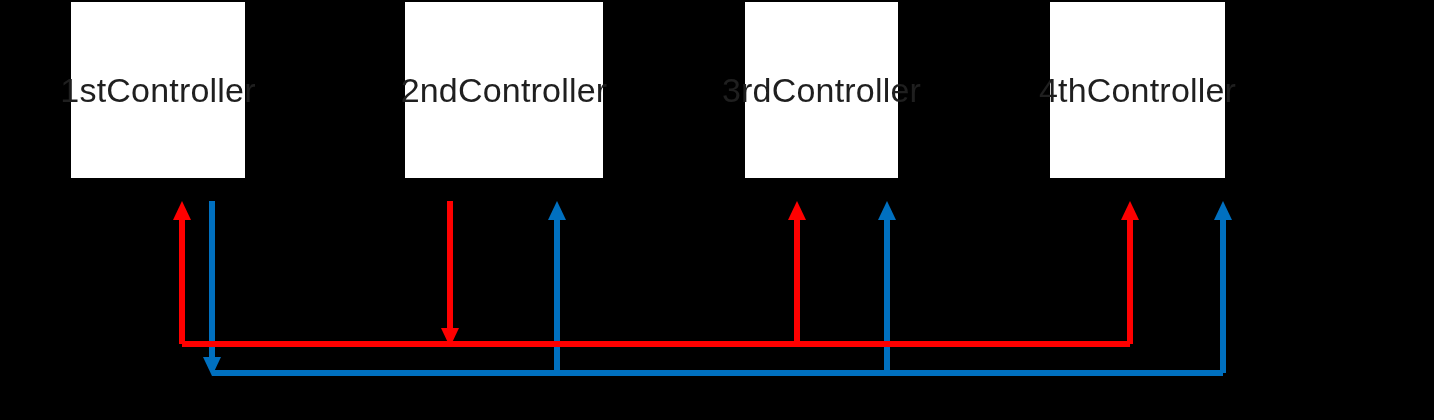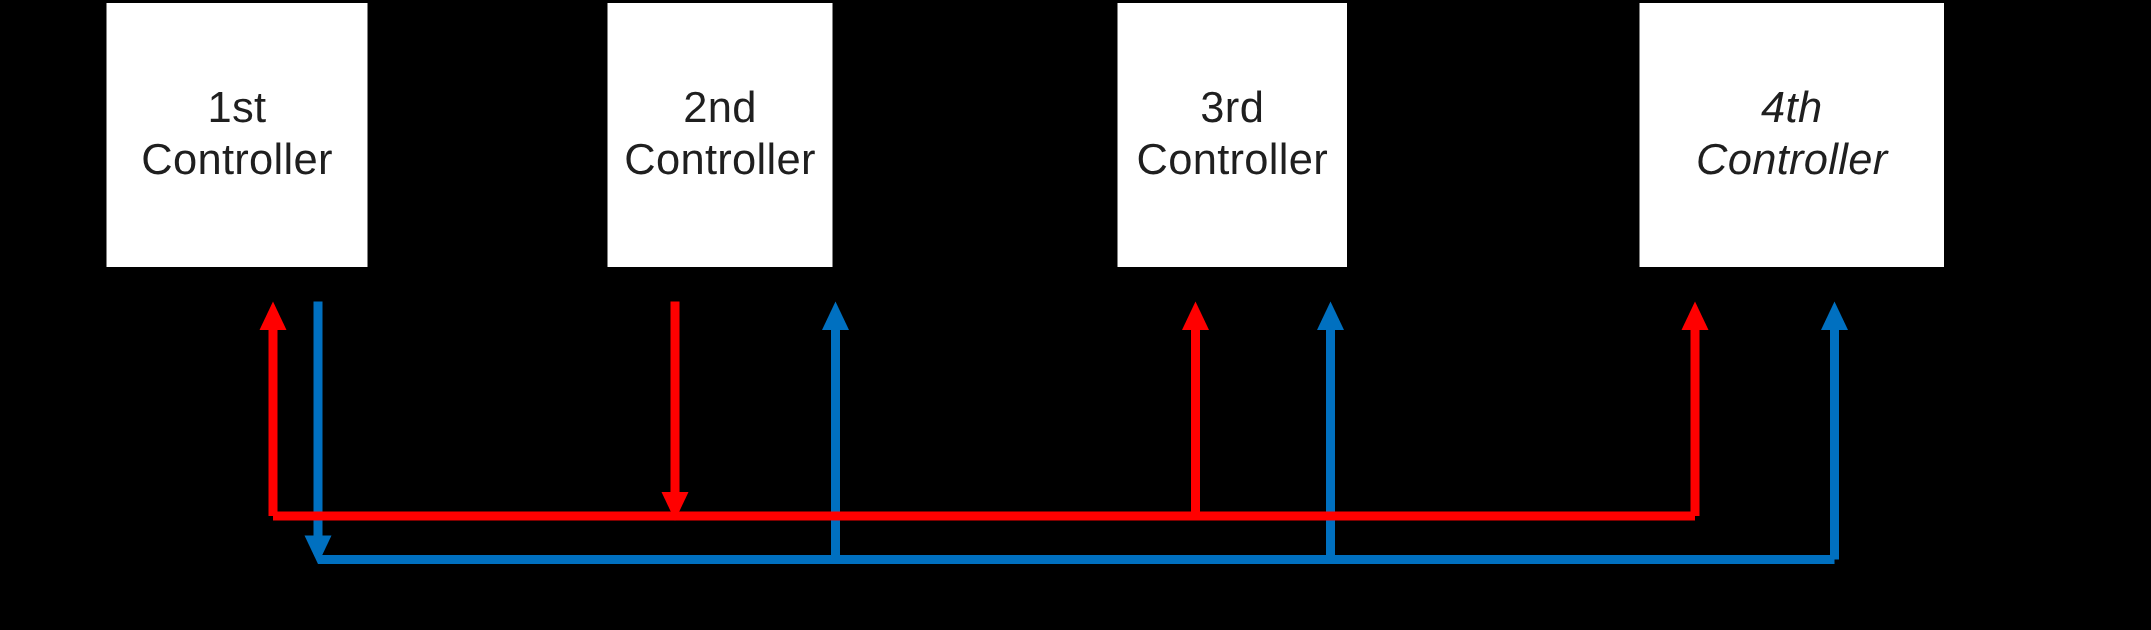--- a/index.html
+++ b/index.html
@@ -13,25 +13,25 @@
     height: 420px;
     background: #000000;
     overflow: hidden;
     font-family: "Liberation Sans", sans-serif;
   }
   .controller-box {
     position: absolute;
     background: #ffffff;
     color: #1f1f1f;
     display: flex;
-    flex-direction: column;
+    flex-direction: row;
     align-items: center;
     justify-content: center;
     text-align: center;
-    font-size: 29px;
+    font-size: 34px;
     line-height: 35px;
     letter-spacing: 0.2px;
   }
   .controller-box span {
     display: block;
     white-space: nowrap;
   }
   svg.wires {
     position: absolute;
     left: 0;
@@ -40,29 +40,29 @@
 </style>
 </head>
 <body>
 
 <div class="canvas" id="canvas" style="width: 1434px; height: 420px; background: rgb(0, 0, 0);">
   <div id="controllers">
       <div class="controller-box" style="left: 71px; top: 2px; width: 174px; height: 176px; background: rgb(255, 255, 255); color: rgb(31, 31, 31);">
         <span>1st</span>
         <span>Controller</span>
       </div>
-      <div class="controller-box" style="left: 405px; top: 2px; width: 150px; height: 176px; background: rgb(255, 255, 255); color: rgb(31, 31, 31);">
+      <div class="controller-box" style="left: 405px; top: 2px; width: 198px; height: 176px; background: rgb(255, 255, 255); color: rgb(31, 31, 31);">
         <span>2nd</span>
         <span>Controller</span>
       </div>
       <div class="controller-box" style="left: 745px; top: 2px; width: 153px; height: 176px; background: rgb(255, 255, 255); color: rgb(31, 31, 31);">
         <span>3rd</span>
         <span>Controller</span>
       </div>
-      <div class="controller-box" style="left: 1093px; top: 2px; width: 203px; height: 176px; background: rgb(255, 255, 255); color: rgb(31, 31, 31); font-style: italic;">
+      <div class="controller-box" style="left: 1050px; top: 2px; width: 175px; height: 176px; background: rgb(255, 255, 255); color: rgb(31, 31, 31);">
         <span>4th</span>
         <span>Controller</span>
       </div>
     </div>
   <svg class="wires" id="wires" xmlns="http://www.w3.org/2000/svg" width="1434" height="420">
       <line x1="212" y1="201" x2="212" y2="359" stroke="#0070c0" stroke-width="6"></line>
       <polygon points="212,376 203,357 221,357" fill="#0070c0"></polygon>
       <line x1="557" y1="373" x2="557" y2="218" stroke="#0070c0" stroke-width="6"></line>
       <polygon points="557,201 548,220 566,220" fill="#0070c0"></polygon>
       <line x1="887" y1="373" x2="887" y2="218" stroke="#0070c0" stroke-width="6"></line>

